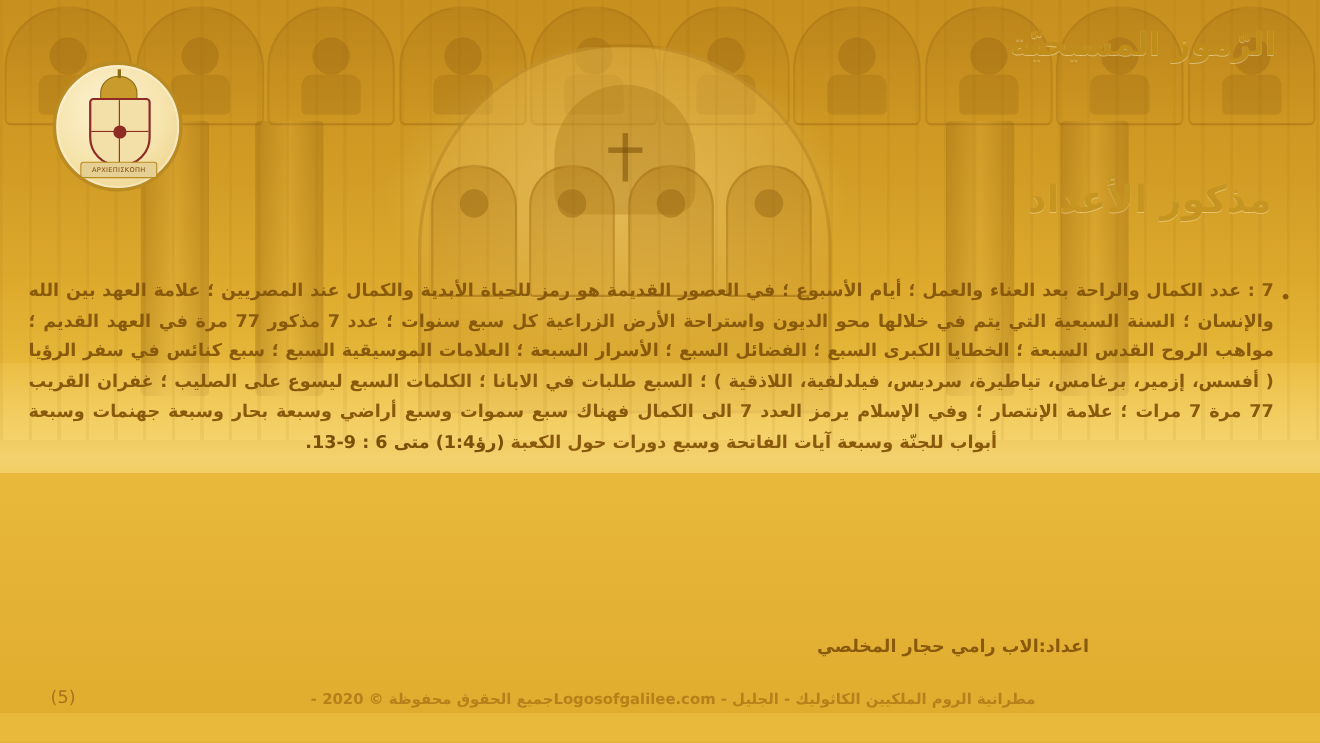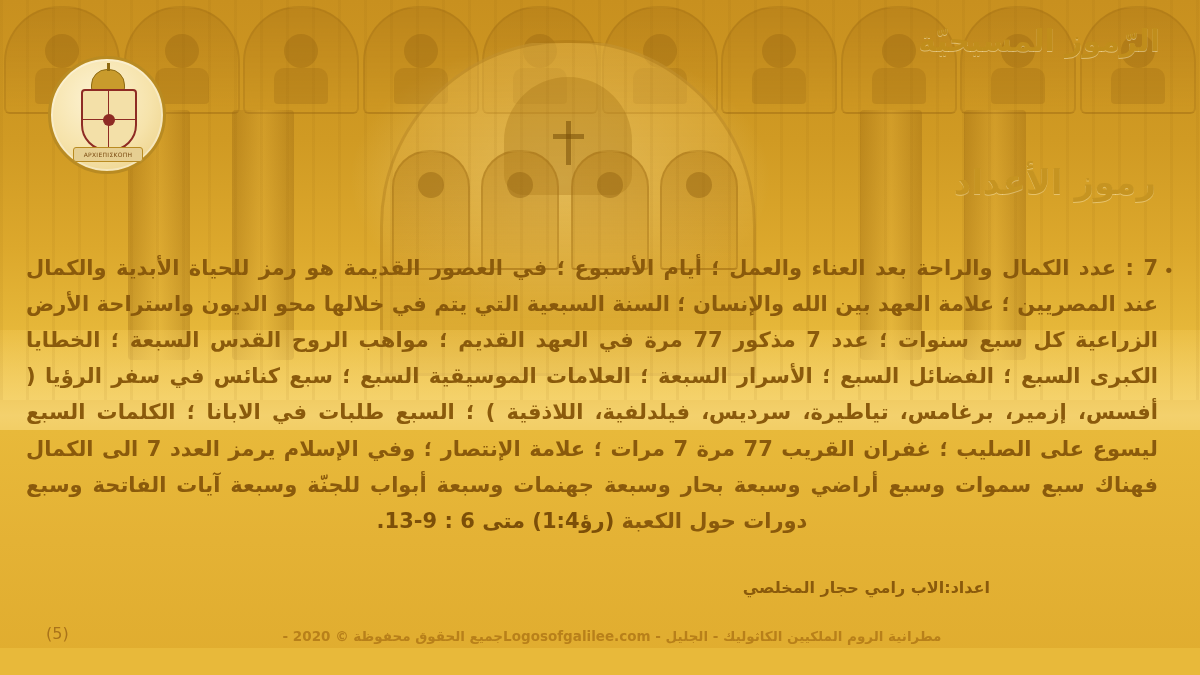--- a/index.html
+++ b/index.html
@@ -282,21 +282,21 @@
     width: 10px;
     margin-top: 12px;
     margin-left: 6px;
     font-size: 18px;
     line-height: 1;
     color: #8a5a0c;
     flex: 0 0 auto;
   }
   .body-text {
     flex: 1 1 auto;
-    font-size: 21px;
+    font-size: 16px;
     line-height: 1.72;
     color: #8a5a0c;
     text-align: justify;
     text-align-last: center;
     font-weight: 600;
     letter-spacing: 0;
   }
   .body-text .ref {
     font-weight: bold;
     color: #7c4f08;
@@ -378,21 +378,21 @@
       <div class="q q3"></div>
       <div class="q q4"></div>
       <div class="dot"></div>
     </div>
     <div class="ribbon">ΑΡΧΙΕΠΙΣΚΟΠΗ</div>
   </div>
 
   <div class="title-block">
     <div class="title-1">الرّموز المسيحيّة</div>
   </div>
-  <div class="section-title">رموز الأعداد</div>
+  <div class="section-title">مذكور الأعداد</div>
 
   <div class="body-wrap">
     <div class="bullet-dot">•</div>
     <div class="body-text"><span>7 : عدد الكمال والراحة بعد العناء والعمل ؛ أيام الأسبوع ؛ في العصور القديمة هو رمز للحياة الأبدية والكمال عند المصريين ؛ علامة العهد بين الله والإنسان ؛ السنة السبعية التي يتم في خلالها محو الديون واستراحة الأرض الزراعية كل سبع سنوات ؛ عدد 7 مذكور 77 مرة في العهد القديم ؛ مواهب الروح القدس السبعة ؛ الخطايا الكبرى السبع ؛ الفضائل السبع ؛ الأسرار السبعة ؛ العلامات الموسيقية السبع ؛ سبع كنائس في سفر الرؤيا ( أفسس، إزمير، برغامس، تياطيرة، سرديس، فيلدلفية، اللاذقية ) ؛ السبع طلبات في الابانا ؛ الكلمات السبع ليسوع على الصليب ؛ غفران القريب 77 مرة 7 مرات ؛ علامة الإنتصار ؛ وفي الإسلام يرمز العدد 7 الى الكمال فهناك سبع سموات وسبع أراضي وسبعة بحار وسبعة جهنمات وسبعة أبواب للجنّة وسبعة آيات الفاتحة وسبع دورات حول الكعبة </span><span class="ref">(رؤ1:4) متى 6 : 9-13.</span></div>
   </div>
 
   <div class="author">اعداد:الاب رامي حجار المخلصي</div>
 
   <div class="footer">مطرانية الروم الملكيين الكاثوليك - الجليل - Logosofgalilee.comجميع الحقوق محفوظة © 2020 -</div>
   <div class="page-number">(5)</div>

